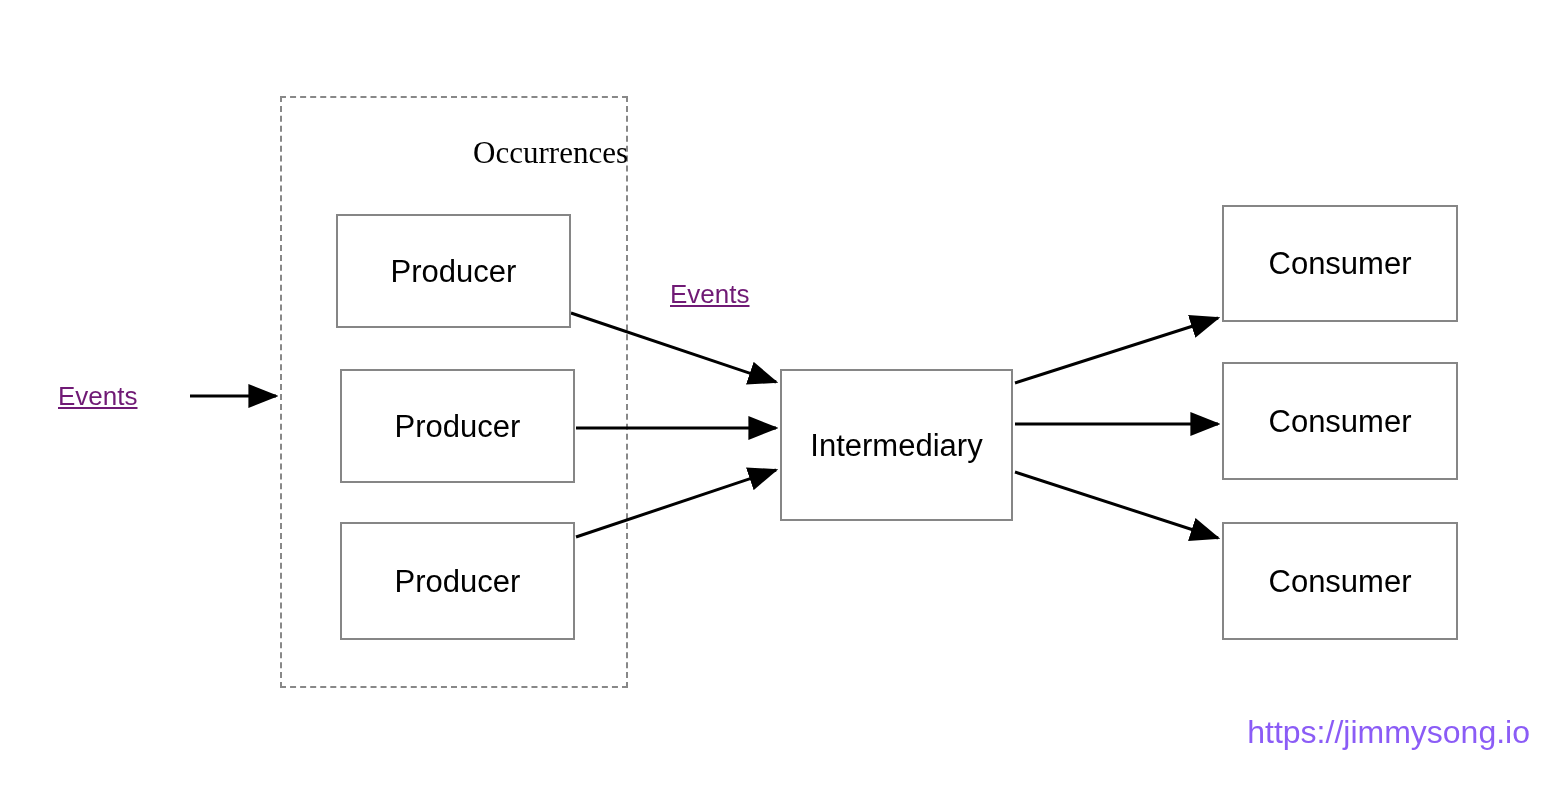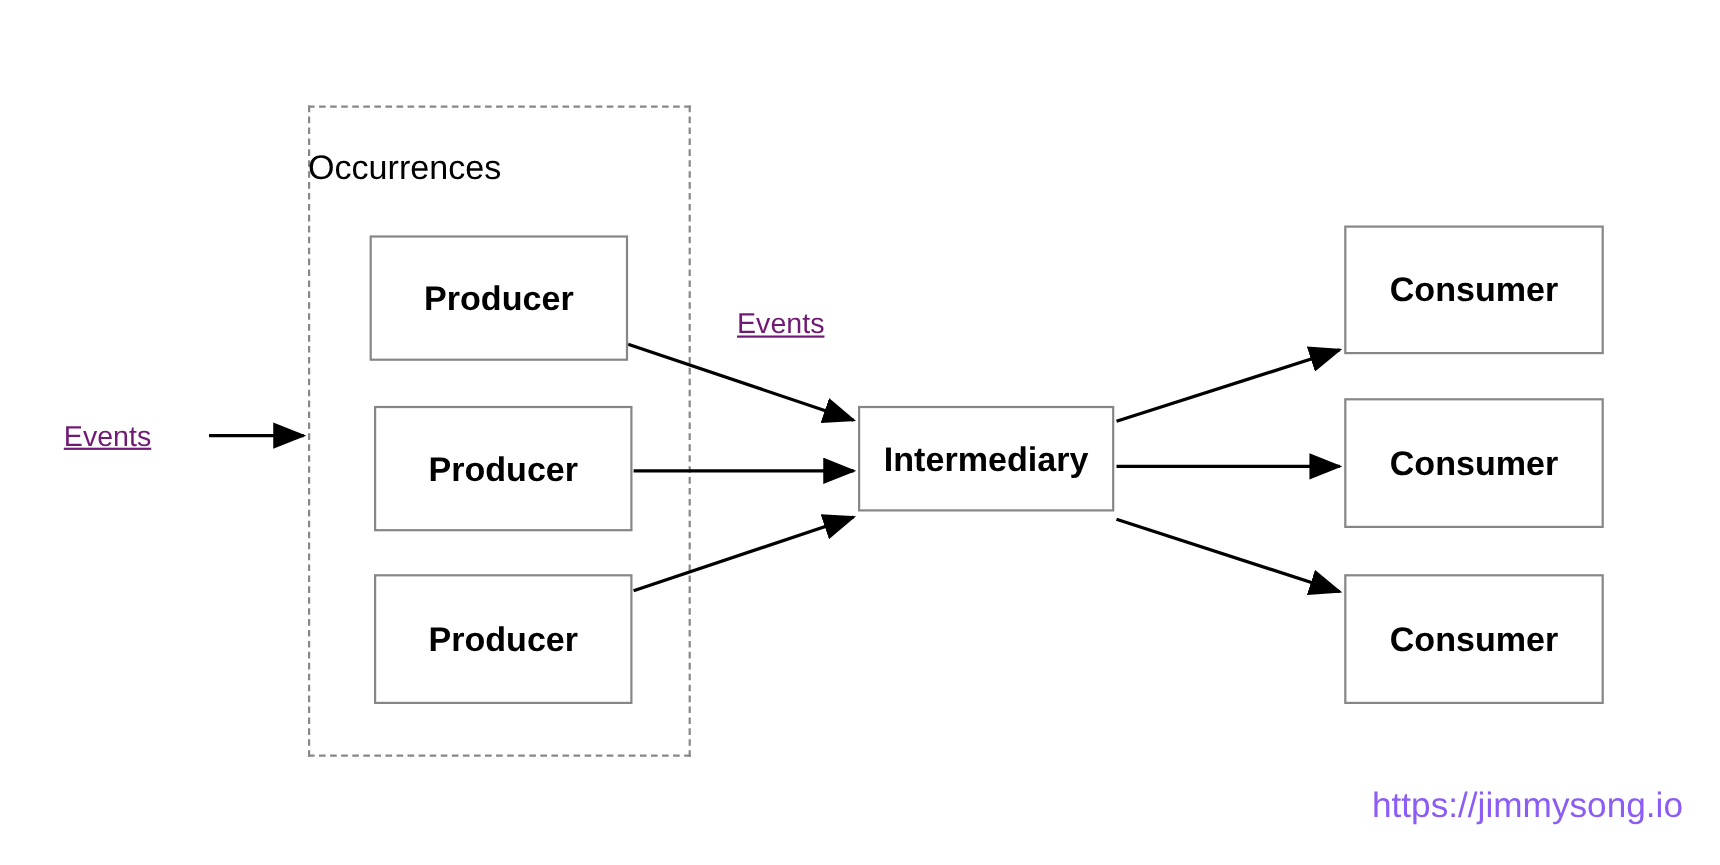--- a/index.html
+++ b/index.html
@@ -27,45 +27,45 @@
     height: 592px;
     border: 2px dashed #888888;
     box-sizing: border-box;
     background: transparent;
   }
   .group-title {
     position: absolute;
     left: 280px;
     top: 133px;
     width: 348px;
-    text-align: left;
+    text-align: right;
     font-size: 31px;
     color: #000000;
     line-height: 40px;
     white-space: nowrap;
+    font-family: Liberation Serif, serif;
   }
   
   .node {
     position: absolute;
     box-sizing: border-box;
     border: 2px solid #868686;
     background: #ffffff;
     display: flex;
     align-items: center;
     justify-content: center;
     color: #000000;
     font-size: 31px;
     line-height: 1;
     white-space: nowrap;
-    font-weight: bold;
   }
   .node.producer-1 { left: 336px; top: 214px; width: 235px; height: 114px; }
   .node.producer-2 { left: 340px; top: 369px; width: 235px; height: 114px; }
   .node.producer-3 { left: 340px; top: 522px; width: 235px; height: 118px; }
-  .node.intermediary { left: 780px; top: 369px; width: 233px; height: 96px; }
+  .node.intermediary { left: 780px; top: 369px; width: 233px; height: 152px; }
   .node.consumer-1 { left: 1222px; top: 205px; width: 236px; height: 117px; }
   .node.consumer-2 { left: 1222px; top: 362px; width: 236px; height: 118px; }
   .node.consumer-3 { left: 1222px; top: 522px; width: 236px; height: 118px; }
 
   
   .edge-label {
     position: absolute;
     font-size: 26px;
     color: #701a75;
     line-height: 1;

